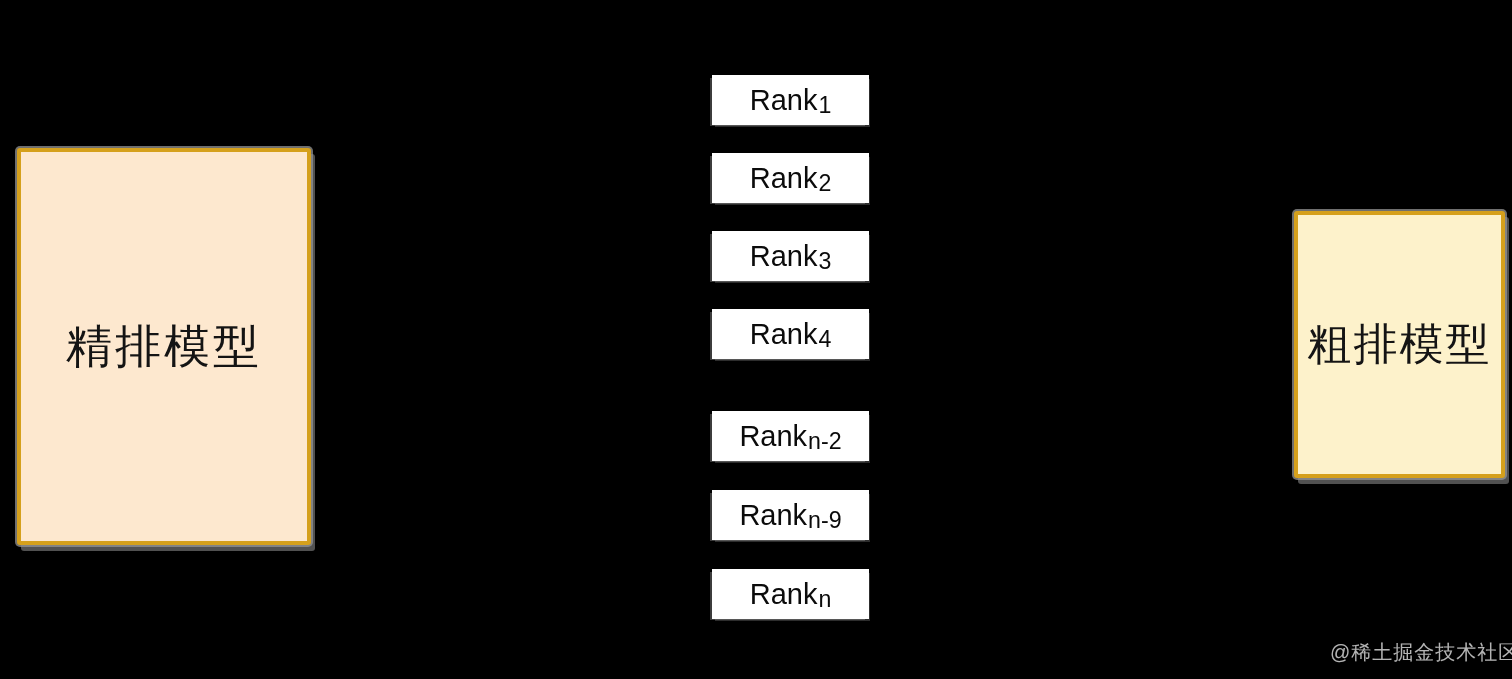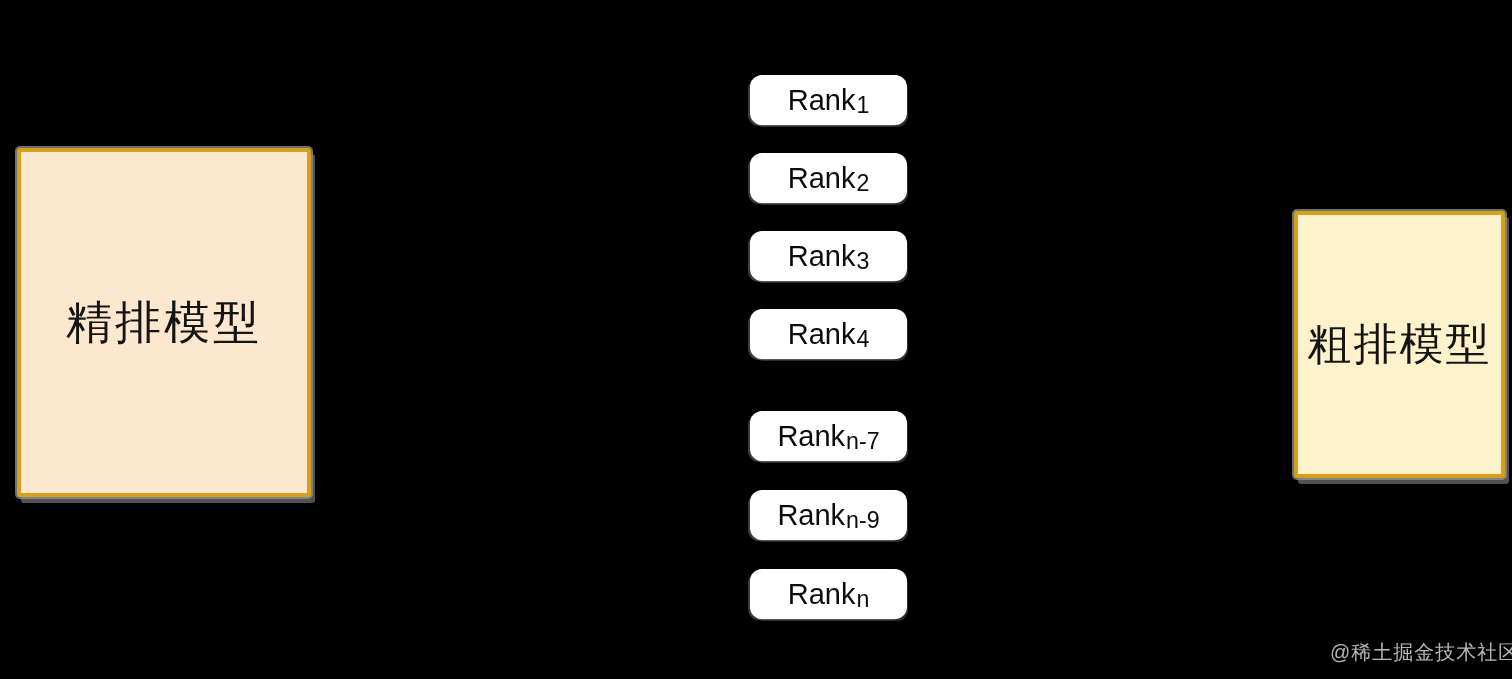--- a/index.html
+++ b/index.html
@@ -14,37 +14,37 @@
   .model-box {
     position: absolute;
     display: flex;
     align-items: center;
     justify-content: center;
     border: 4px solid #d5a01c;
     border-radius: 3px;
     box-sizing: border-box;
     box-shadow: 0 0 0 2px rgba(148,148,148,0.75), 4px 6px 0 0 rgba(148,148,148,0.55);
   }
-  .left-model  { left: 17px;  top: 148px; width: 294px; height: 349px; }
+  .left-model  { left: 17px;  top: 148px; width: 294px; height: 397px; }
   .right-model { left: 1294px; top: 211px; width: 211px; height: 267px; }
   .model-label {
     font-size: 46px;
     font-weight: 500;
     color: #141414;
     letter-spacing: 3px;
     white-space: nowrap;
   }
   .right-model .model-label { font-size: 44px; letter-spacing: 2px; }
   .rank-box {
     position: absolute;
-    left: 750px;
+    left: 712px;
     width: 157px;
     height: 50px;
     background: #ffffff;
-    border-radius: 12px;
+    border-radius: 0;
     box-sizing: border-box;
     display: flex;
     align-items: center;
     justify-content: center;
     color: #0b0b0b;
     font-size: 29px;
     box-shadow: -3px 2px 0 -1px rgba(150,150,150,0.40), 2px 3px 0 -1px rgba(150,150,150,0.30);
   }
   .rank-sub {
     font-size: 0.80em;
@@ -90,21 +90,21 @@
   <div class="rank-box rank-2">
     <span>Rank</span>
       <sub class="rank-sub">3</sub>
   </div>
   <div class="rank-box rank-3">
     <span>Rank</span>
       <sub class="rank-sub">4</sub>
   </div>
   <div class="rank-box rank-4">
     <span>Rank</span>
-      <sub class="rank-sub">n-7</sub>
+      <sub class="rank-sub">n-2</sub>
   </div>
   <div class="rank-box rank-5">
     <span>Rank</span>
       <sub class="rank-sub">n-9</sub>
   </div>
   <div class="rank-box rank-6">
     <span>Rank</span>
       <sub class="rank-sub">n</sub>
   </div>
 

